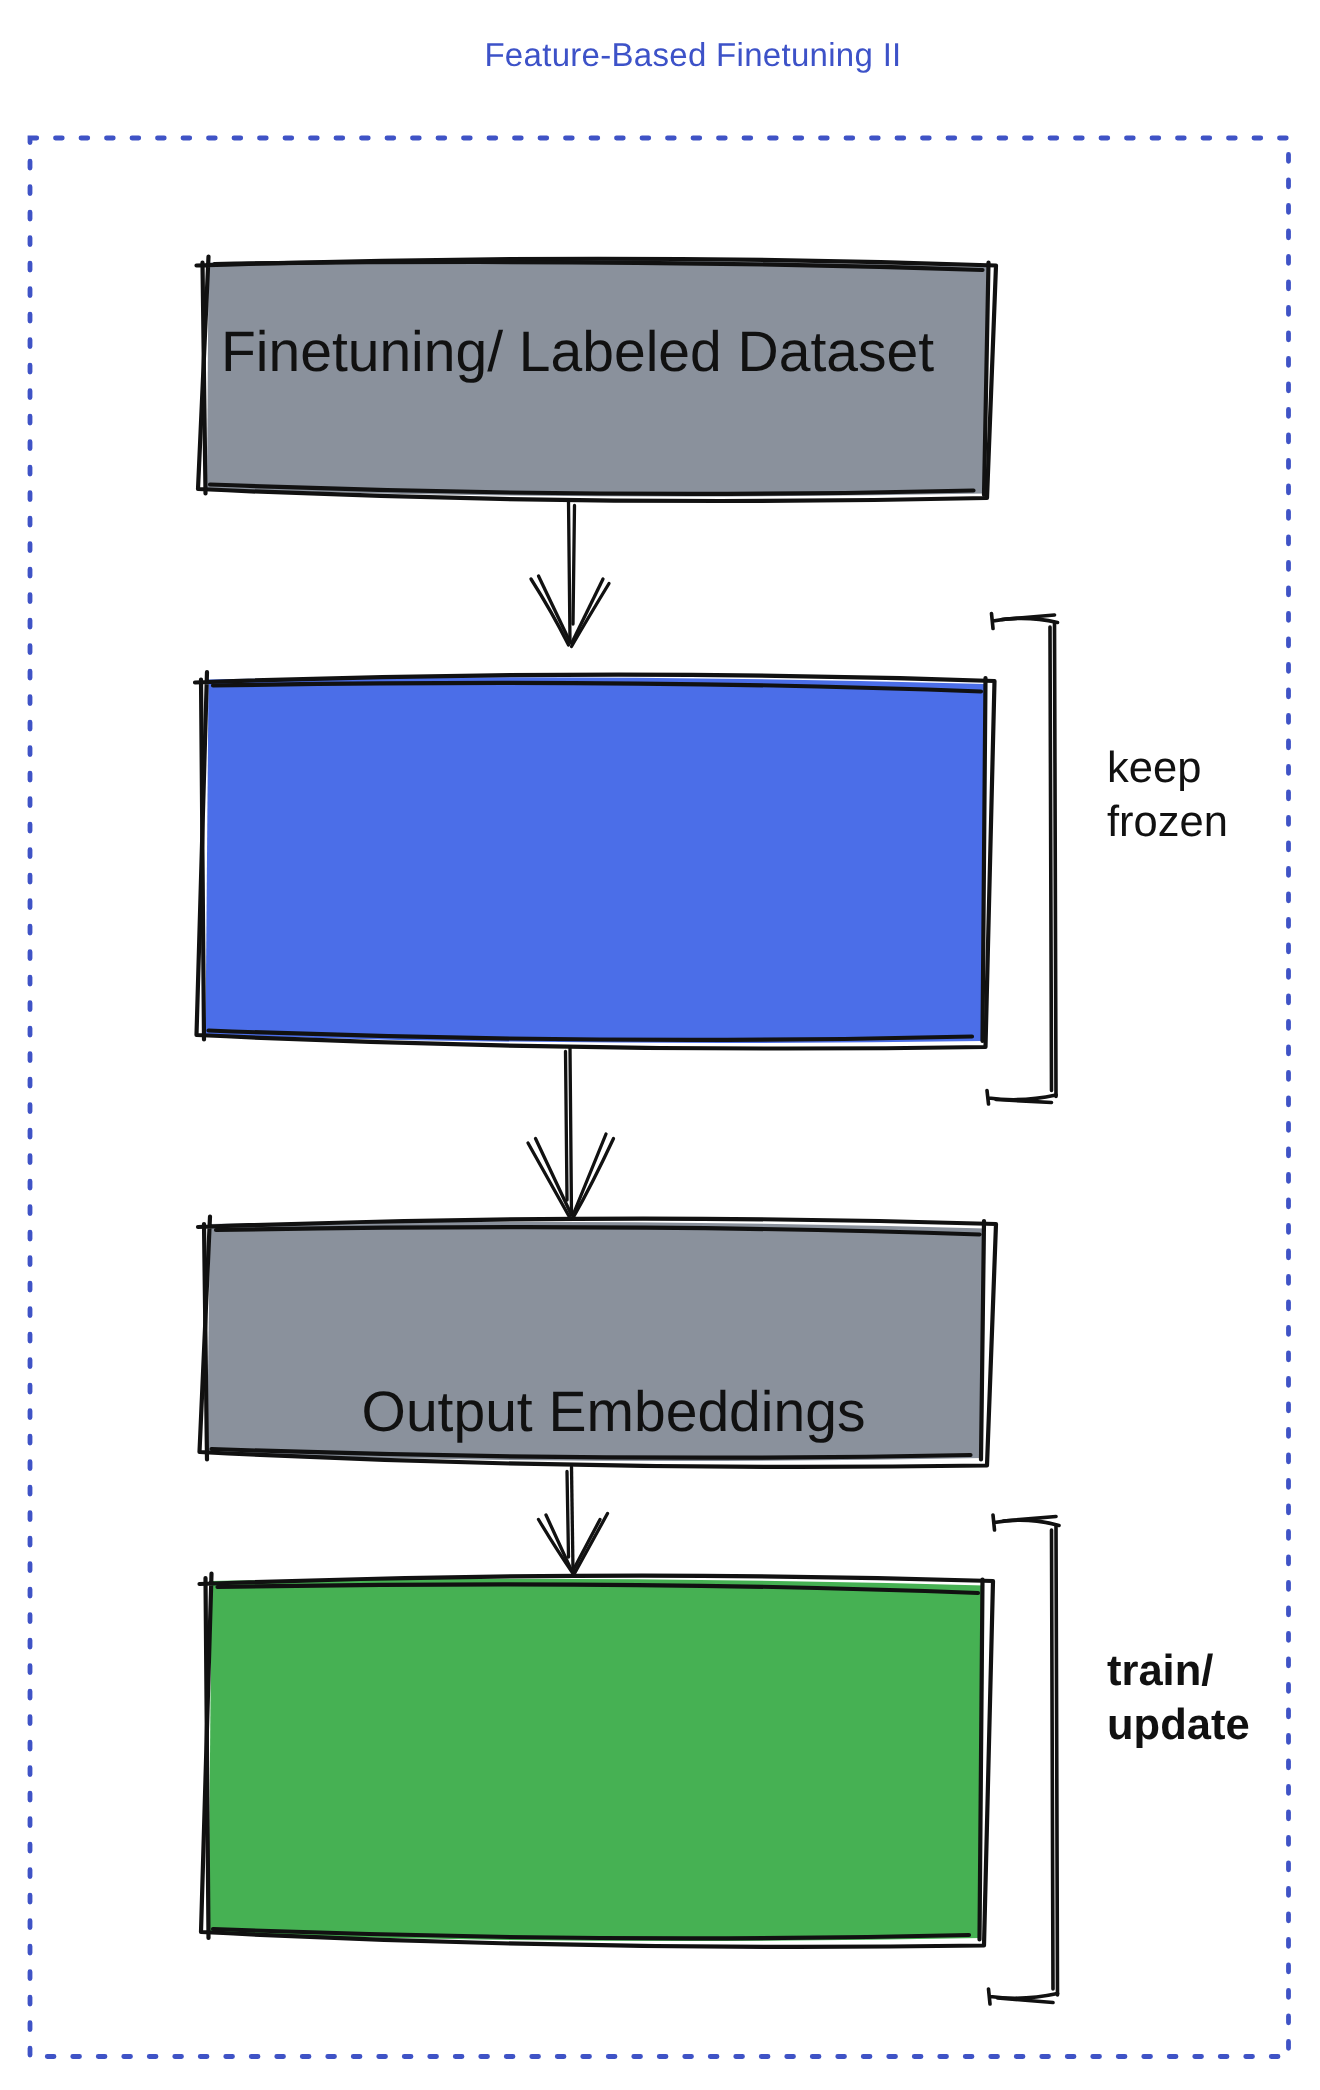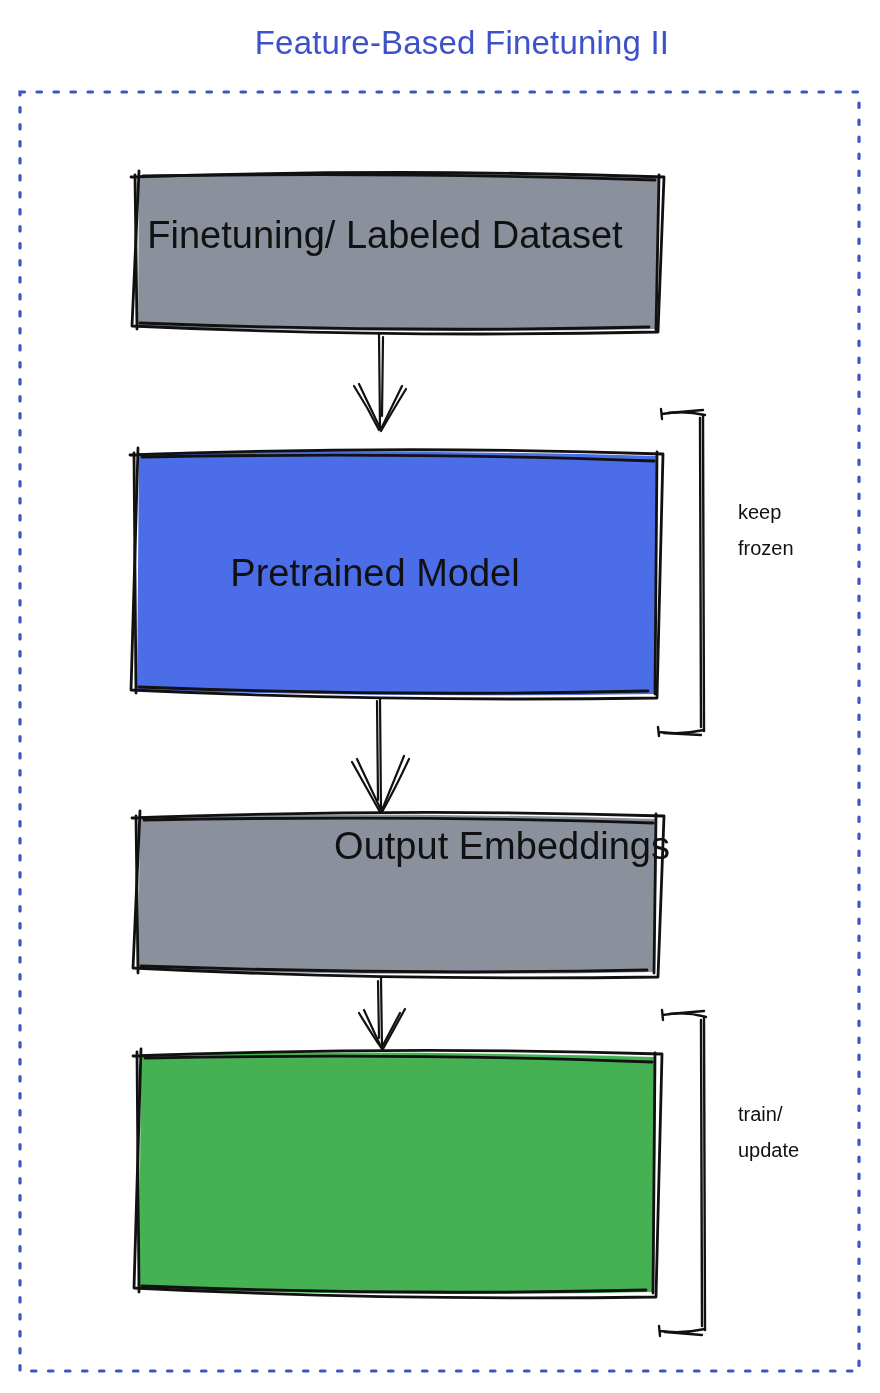--- a/index.html
+++ b/index.html
@@ -3,36 +3,36 @@
 <meta charset="utf-8">
 <style>
   html, body { margin: 0; padding: 0; background: #ffffff; }
   body { width: 880px; height: 1393px; position: relative; overflow: hidden;
          font-family: "Liberation Sans", sans-serif; }
   .stage { position: absolute; left: 0; top: 0; width: 880px; height: 1393px; }
   svg.sketch { position: absolute; left: 0; top: 0; }
   .page-title {
     position: absolute; top: 24px; left: calc(50% + 22px);
     transform: translateX(-50%);
-    font-size: 33px; letter-spacing: 0.2px; white-space: nowrap;
+    font-size: 22px; letter-spacing: 0.2px; white-space: nowrap;
   }
   .node-label {
     position: absolute; height: 40px; line-height: 40px;
     text-align: center; font-size: 38px; color: #111111; white-space: nowrap;
   }
   .lbl-1 { left: 138px; top: 215px; width: 522px; transform: translateX(-14px); }
   .lbl-2 { left: 138px; top: 553px; width: 522px; transform: translateX(-24px); }
-  .lbl-3 { left: 138px; top: 826px; width: 522px; transform: translateX(10px); text-align: right; }
+  .lbl-3 { left: 138px; top: 922px; width: 522px; transform: translateX(10px); }
   .lbl-4 { left: 138px; top: 1153px; width: 522px; }
   .bracket-note {
-    position: absolute; left: 738px; font-size: 20px; line-height: 36px;
+    position: absolute; left: 738px; font-size: 29px; line-height: 36px;
     color: #111111; white-space: pre-line;
   }
   .note-1 { top: 494px; }
-  .note-2 { top: 1096px; }
+  .note-2 { top: 1096px; font-weight: bold; }
 </style>
 </head>
 <body>
 
 <div class="stage">
 
   <svg class="sketch" width="880" height="1393" viewBox="0 0 880 1393">
 
     <rect x="20" y="92" width="839" height="1279" fill="none" stroke-width="3.2" stroke-dasharray="4.5 12.5" stroke-linecap="round" stroke="#3F53C6"></rect>
 
@@ -98,21 +98,20 @@
         <path d="M704,1011 L669,1014"></path>
         <path d="M705,1329 Q682,1334 660,1331 M659,1326 L660,1336"></path>
         <path d="M702,1335 L665,1332"></path>
       </g>
     </g>
   </svg>
 
   <div class="page-title" style="color: rgb(61, 82, 200);">Feature-Based Finetuning II</div>
 
   <div class="node-label lbl-1">Finetuning/ Labeled Dataset</div>
-  <div class="node-label lbl-2">Pretrained Model</div>
   <div class="node-label lbl-3">Output Embeddings</div>
 
   <div class="bracket-note note-1">keep
 frozen</div>
   <div class="bracket-note note-2">train/
 update</div>
 
 </div>
 
 </body></html>

